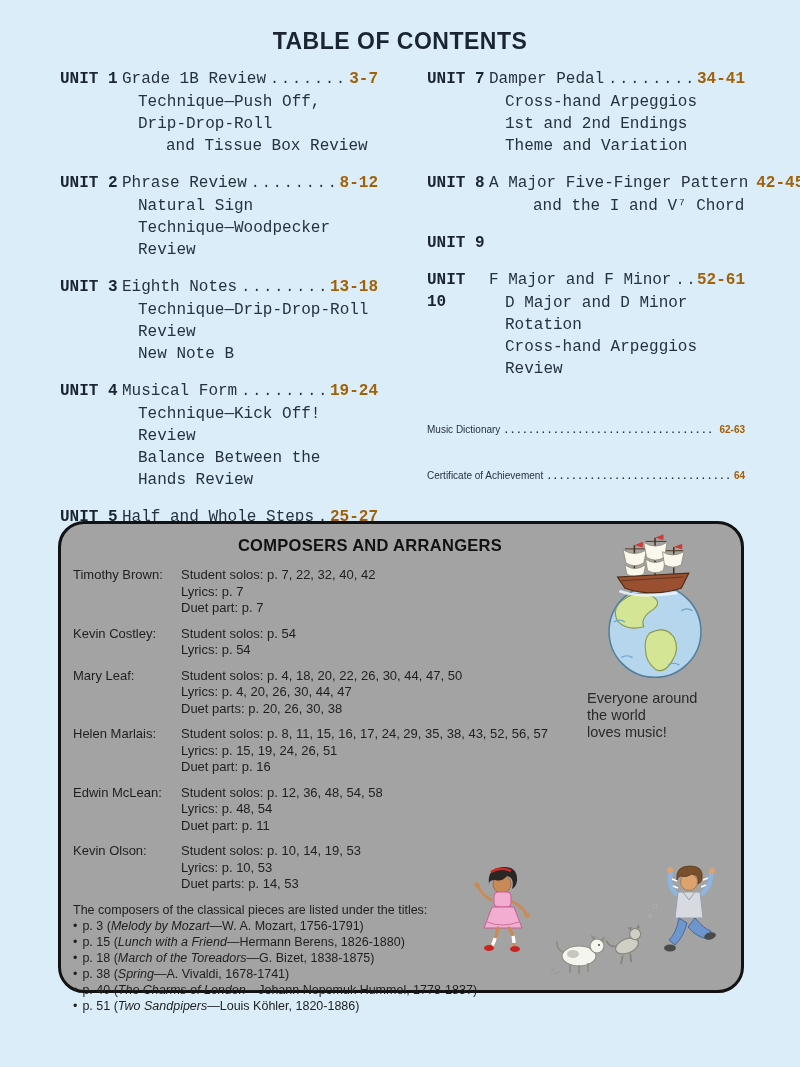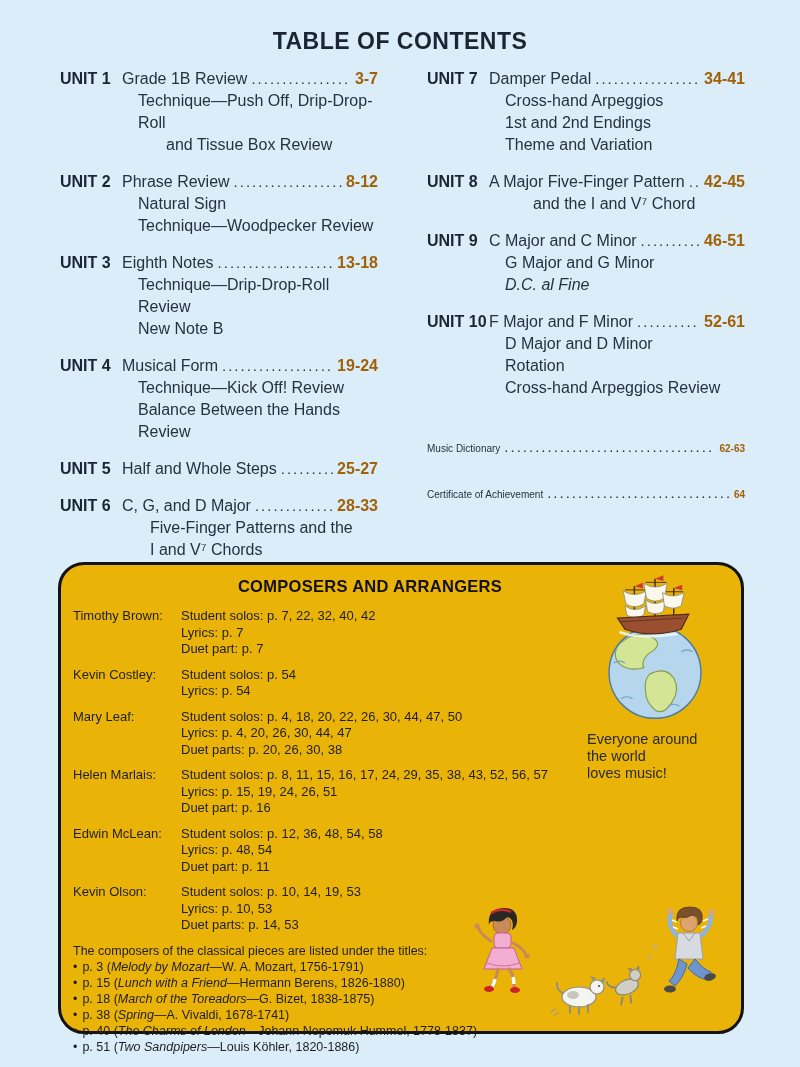--- a/index.html
+++ b/index.html
@@ -13,37 +13,37 @@
   }
   .page{position:absolute;inset:0;}
   .page-title{
     position:absolute;top:28px;left:0;width:800px;
     text-align:center;font-size:23px;font-weight:700;
     letter-spacing:.5px;color:#1a2531;
   }
   
   .toc{position:absolute;top:68px;left:60px;display:flex;gap:49px;}
   .col{width:318px;display:flex;flex-direction:column;}
-  .unit{display:flex;margin-bottom:15px;}
+  .unit{display:flex;margin-bottom:15px;font-family:Liberation Mono, monospace;}
   .unit-label{width:62px;flex:0 0 62px;font-weight:700;font-size:16px;line-height:22px;color:#1a2531;}
   .unit-body{flex:1;min-width:0;}
   .main-line{display:flex;align-items:baseline;font-size:16px;line-height:22px;}
   .u-title{white-space:nowrap;}
   .leader{flex:1;overflow:hidden;white-space:nowrap;margin:0 4px;color:#25333f;}
   .leader::after{content:"........................................................................";letter-spacing:2px;font-size:15px;}
   .u-pages{font-weight:700;white-space:nowrap;color:#a16207;}
   .sub{font-size:16px;line-height:22px;padding-left:16px;}
   .sub.c{padding-left:44px;}
   .sub.i2{padding-left:28px;}
   .sub.italic{font-style:italic;}
   .extra{display:flex;align-items:flex-end;font-size:10px;line-height:22px;margin-top:22px;}
   
   .cbox{
-    position:absolute;left:58px;top:562px;width:686px;height:472px;
-    box-sizing:border-box;background:#eab308;
+    position:absolute;left:58px;top:521px;width:686px;height:472px;
+    box-sizing:border-box;background:#a3a3a3;
     border:3px solid #121212;border-radius:26px;
     padding:10px 14px 10px 12px;color:#1f1f1f;
   }
   .cbox-heading{
     text-align:center;font-size:16.5px;font-weight:700;color:#111;
     margin:2px 60px 12px 0;letter-spacing:.3px;
   }
   .centry{display:flex;margin-bottom:9px;font-size:13px;line-height:16.5px;}
   .cname{width:108px;flex:0 0 108px;}
   .clines{flex:1;max-width:450px;}
@@ -171,29 +171,20 @@
             <span class="u-title">A Major Five-Finger Pattern</span>
             <span class="leader"></span>
             <span class="u-pages">42-45</span>
           </div>
           <div class="sub c">and the I and V⁷ Chord</div>
         </div>
       </div>
 
       <div class="unit">
         <div class="unit-label">UNIT 9</div>
-        <div class="unit-body">
-          <div class="main-line">
-            <span class="u-title">C Major and C Minor</span>
-            <span class="leader"></span>
-            <span class="u-pages">46-51</span>
-          </div>
-          <div class="sub">G Major and G Minor</div>
-          <div class="sub italic">D.C. al Fine</div>
-        </div>
       </div>
 
       <div class="unit">
         <div class="unit-label">UNIT 10</div>
         <div class="unit-body">
           <div class="main-line">
             <span class="u-title">F Major and F Minor</span>
             <span class="leader"></span>
             <span class="u-pages">52-61</span>
           </div>

